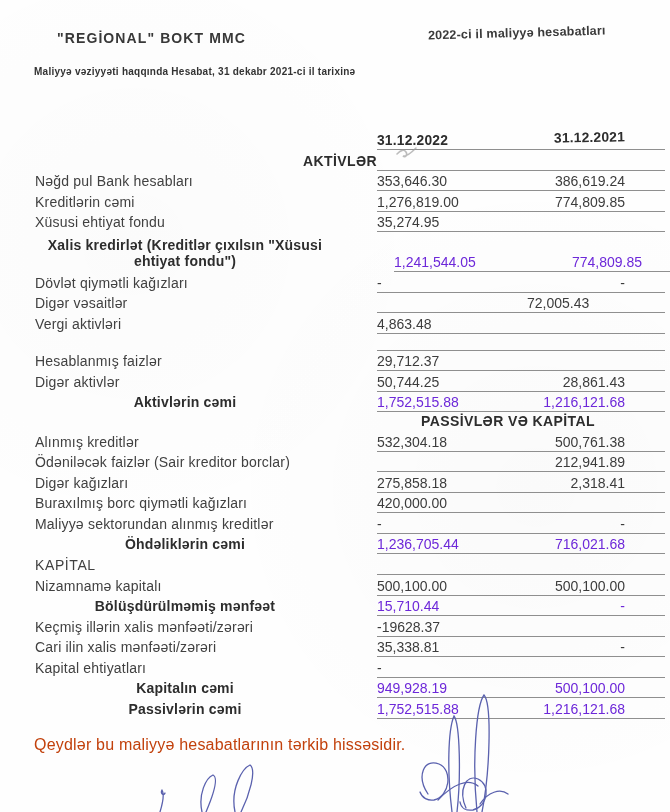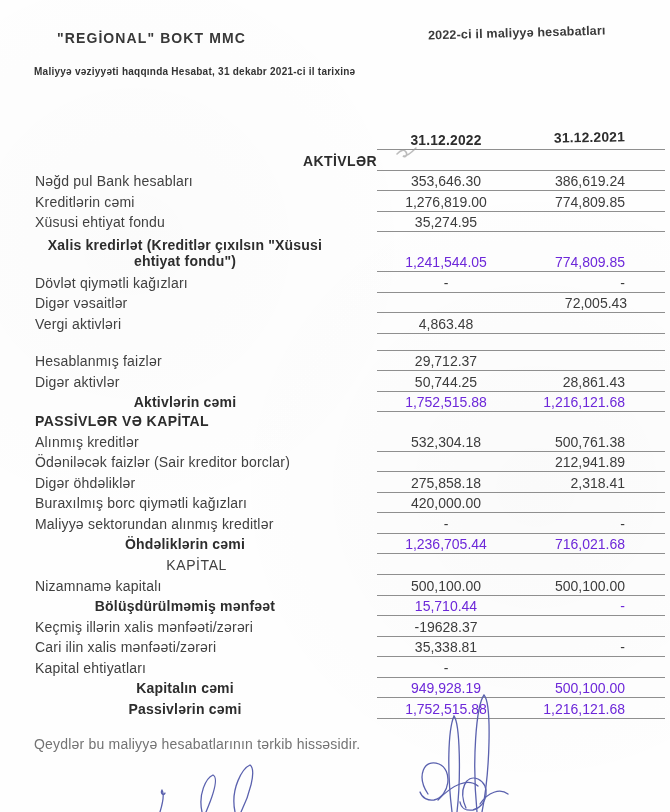--- a/index.html
+++ b/index.html
@@ -20,35 +20,35 @@
   .doc-title{position:absolute;left:34px;top:66px;font-size:10px;font-weight:bold;
     color:#333;letter-spacing:.25px;}
   
   .tbl{position:absolute;left:0;top:128px;width:670px;}
   .row{display:flex;align-items:flex-end;height:20.5px;padding-left:35px;box-sizing:border-box;}
   .lbl{width:342px;flex:none;font-size:14px;letter-spacing:.2px;line-height:1.18;
     padding-bottom:1px;color:#414141;}
   .vals{width:288px;flex:none;display:flex;justify-content:flex-end;align-items:flex-end;
     height:100%;padding-bottom:1px;box-sizing:border-box;}
   .vals.line{border-bottom:1px solid #8f8f8f;}
-  .v1{width:138px;flex:none;text-align:center;font-size:14px;color:#3c3c3c;}
+  .v1{width:138px;flex:none;text-align:left;font-size:14px;color:#3c3c3c;}
   .v2{width:150px;flex:none;text-align:right;font-size:14px;color:#3c3c3c;
     padding-right:40px;box-sizing:border-box;}
   .colh{font-weight:bold;color:#2d2d2d;font-size:13.8px;letter-spacing:.2px;}
   .colh-right{transform:translateY(-3px) rotate(-1deg);}
   .hdr-row{height:22px;}
   .total .lbl{font-weight:bold;text-align:center;padding-right:42px;box-sizing:border-box;color:#2d2d2d;}
   .boldv .v1,.boldv .v2{font-weight:normal;color:#6d28d9;}
   .sec-right .lbl{font-weight:bold;text-align:right;color:#2d2d2d;letter-spacing:.4px;}
-  .sec-center .lbl{text-align:right;padding-right:150px;box-sizing:border-box;letter-spacing:.6px;}
-  .sec-center-wide .lbl{width:600px;font-weight:bold;text-align:left;padding-right:40px;
+  .sec-center .lbl{text-align:left;padding-right:150px;box-sizing:border-box;letter-spacing:.6px;}
+  .sec-center-wide .lbl{width:600px;font-weight:bold;text-align:right;padding-right:40px;
     box-sizing:border-box;color:#2d2d2d;letter-spacing:.4px;}
   .two-line{height:40px;}
   .two-line .lbl{padding-bottom:2px;}
-  .footnote{position:absolute;left:34px;top:736px;font-size:14px;color:#737373;letter-spacing:.2px;}
+  .footnote{position:absolute;left:34px;top:736px;font-size:16px;color:#c2410c;letter-spacing:.2px;}
   .sig{position:absolute;}
   .artifact{position:absolute;left:394px;top:144px;opacity:.65;}
 </style>
 </head>
 <body>
 
 <div class="paper-noise"></div>
 
 <div class="company">"REGİONAL" BOKT MMC</div>
 <div class="report-label">2022-ci il maliyyə hesabatları</div>
@@ -84,21 +84,21 @@
           <span class="v2">774,809.85</span>
         </div>
       </div>
       <div class="row">
         <div class="lbl">Xüsusi ehtiyat fondu</div>
         <div class="vals line">
           <span class="v1">35,274.95</span>
           <span class="v2"></span>
         </div>
       </div>
-      <div class="row total two-line" style="height: 40px;">
+      <div class="row total two-line" style="height: 40px; gap: 17px;">
         <div class="lbl">
           <div>Xalis kredirlət (Kreditlər çıxılsın "Xüsusi</div>
           <div>ehtiyat fondu")</div>
         </div>
         <div class="vals line boldv">
           <span class="v1">1,241,544.05</span>
           <span class="v2">774,809.85</span>
         </div>
       </div>
       <div class="row">
@@ -159,21 +159,21 @@
           <span class="v2">500,761.38</span>
         </div>
       </div>
       <div class="row">
         <div class="lbl">Ödəniləcək faizlər (Sair kreditor borclar)</div>
         <div class="vals line">
           <span class="v2">212,941.89</span>
         </div>
       </div>
       <div class="row">
-        <div class="lbl">Digər öhdəliklər</div>
+        <div class="lbl">Digər kağızları</div>
         <div class="vals line">
           <span class="v1">275,858.18</span>
           <span class="v2">2,318.41</span>
         </div>
       </div>
       <div class="row">
         <div class="lbl">Buraxılmış borc qiymətli kağızları</div>
         <div class="vals line">
           <span class="v1">420,000.00</span>
           <span class="v2"></span>

